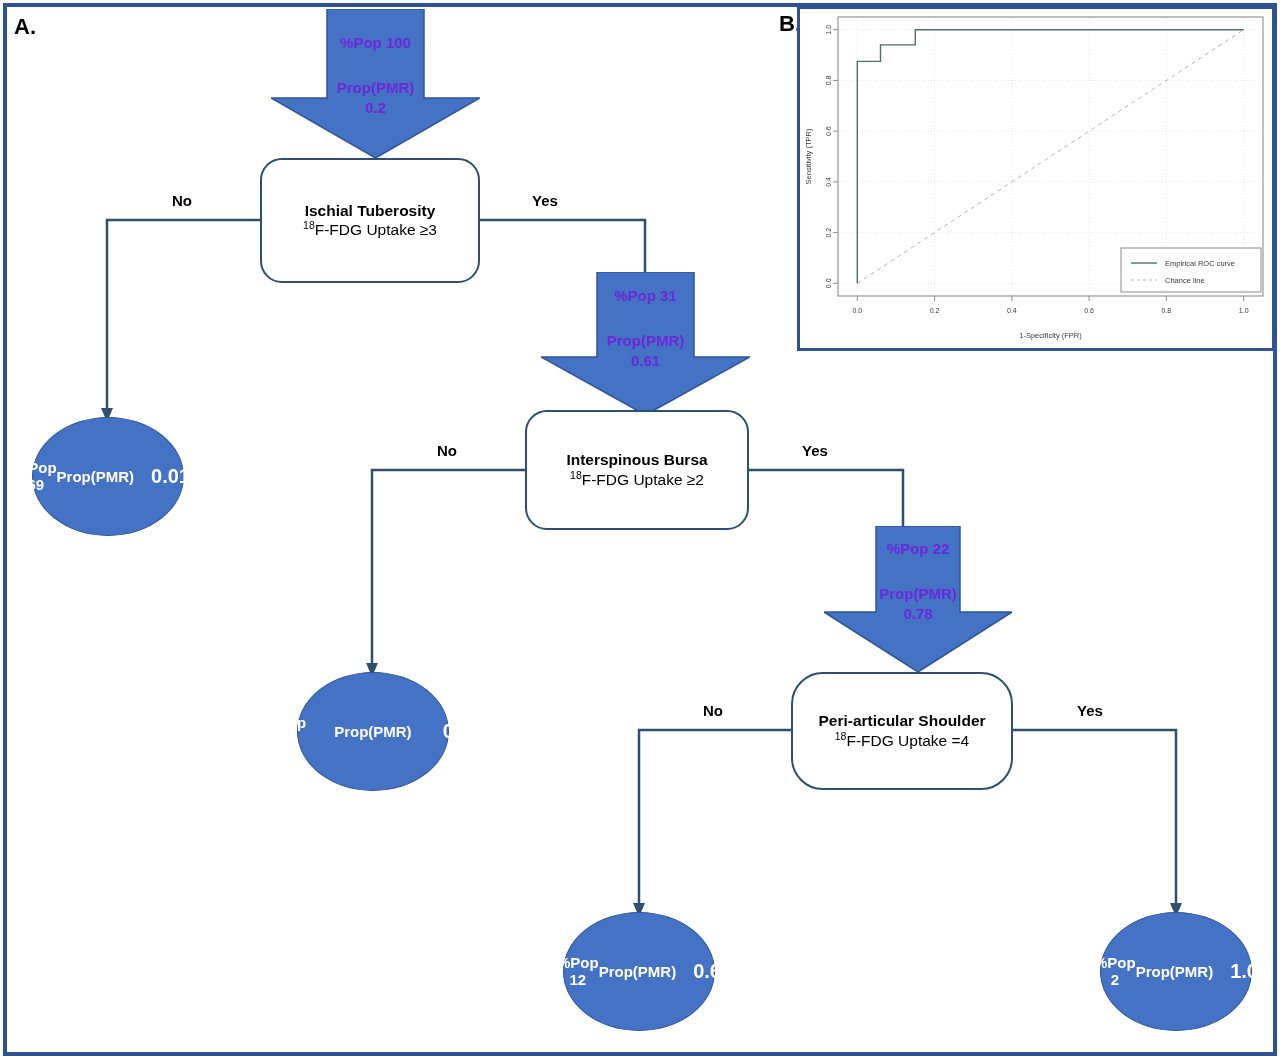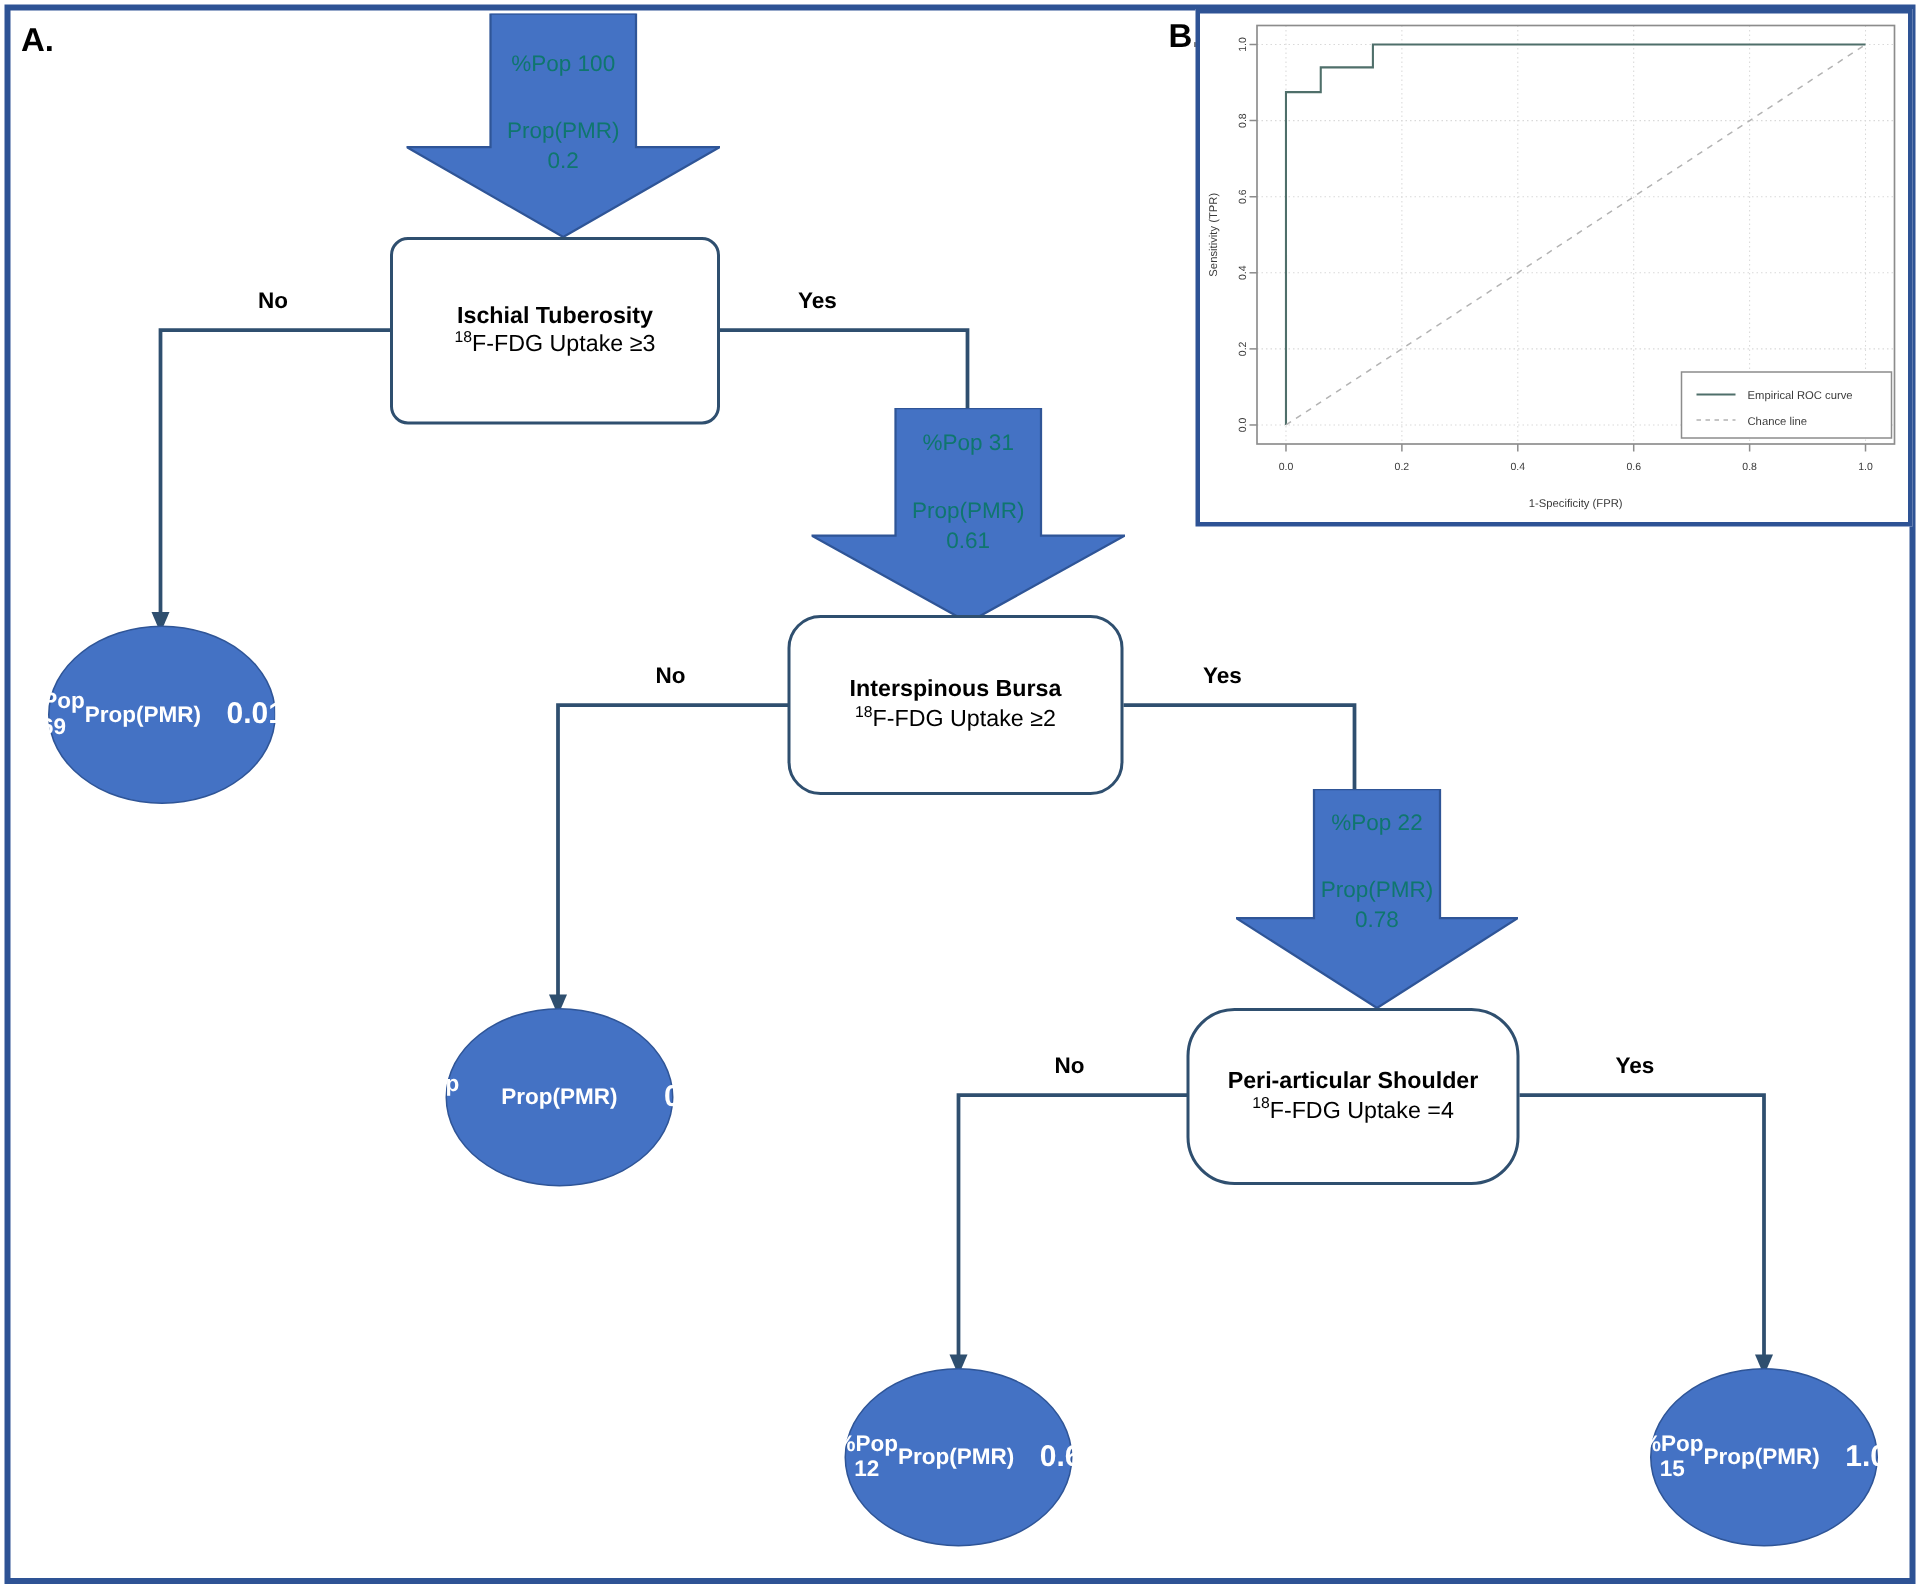--- a/index.html
+++ b/index.html
@@ -97,22 +97,22 @@
   
   .down-arrow{
     position:absolute;
     color:#ffffff;
     text-align:center;
   }
   .down-arrow svg{ position:absolute; left:0; top:0; }
   .down-arrow .atext{
     position:absolute;
     left:0; width:100%;
-    font-weight:normal;
-    color:#0f766e;
+    font-weight:bold;
+    color:#6d28d9;
   }
   .down-arrow .a1{ font-size:15px; }
   .down-arrow .a2{ font-size:15px; line-height:1.2; }
 
   
   .branch-label{
     position:absolute;
     font-weight:bold;
     font-size:15px;
     color:#000000;
@@ -181,21 +181,21 @@
 
   <div class="down-arrow" id="arrow-root" style="left:271px; top:9px; width:209px; height:149px;">
     <svg width="209" height="149" viewBox="0 0 209 149" xmlns="http://www.w3.org/2000/svg">
       <polygon points="56,0 153,0 153,89 209,89 104.5,149 0,89 56,89" fill="#4472C4" stroke="#2F5597" stroke-width="1.5"></polygon>
     </svg>
     <div class="atext a1" style="top:25px;">%Pop 100</div>
     <div class="atext a2" style="top:70px;">Prop(PMR)</div>
     <div class="atext a2" style="top:90px;">0.2</div>
   </div>
 
-  <div class="decision-box" id="node-ischial" style="left:260px; top:158px; width:220px; height:125px;border-radius:12px;">
+  <div class="decision-box" id="node-ischial" style="left:260px; top:158px; width:220px; height:125px;">
     <div class="decision-title">Ischial Tuberosity</div>
     <div class="decision-sub"><sup>18</sup><span>F-FDG Uptake ≥3</span></div>
   </div>
   <div class="branch-label" style="left:147px; top:192px; width:70px;">No</div>
   <div class="branch-label" style="left:510px; top:192px; width:70px;">Yes</div>
 
   <div class="down-arrow" id="arrow-interspinous" style="left:541px; top:272px; width:209px; height:143px;">
     <svg width="209" height="143" viewBox="0 0 209 143" xmlns="http://www.w3.org/2000/svg">
       <polygon points="56,0 153,0 153,85 209,85 104.5,143 0,85 56,85" fill="#4472C4" stroke="#2F5597" stroke-width="1.5"></polygon>
     </svg>
@@ -242,21 +242,21 @@
   </div>
 
   <div class="leaf" style="left:563px; top:912px; width:152px; height:119px;">
     <div class="l1">%Pop 12</div>
     <div class="lgap"></div>
     <div class="l2">Prop(PMR)</div>
     <div class="l3">0.6</div>
   </div>
 
   <div class="leaf" style="left:1100px; top:912px; width:152px; height:119px;">
-    <div class="l1">%Pop 15</div>
+    <div class="l1">%Pop 2</div>
     <div class="lgap"></div>
     <div class="l2">Prop(PMR)</div>
     <div class="l3">1.0</div>
   </div>
 
   <div class="panel-letter" id="panel-b-letter">B.</div>
 
   <div id="panel-b">
     <svg id="roc-svg" width="472" height="339" viewBox="0 0 472 339" xmlns="http://www.w3.org/2000/svg">
         <line x1="57.31818181818182" y1="8" x2="57.31818181818182" y2="287" stroke="#d9d9d9" stroke-width="0.7" stroke-dasharray="1,2"></line>

